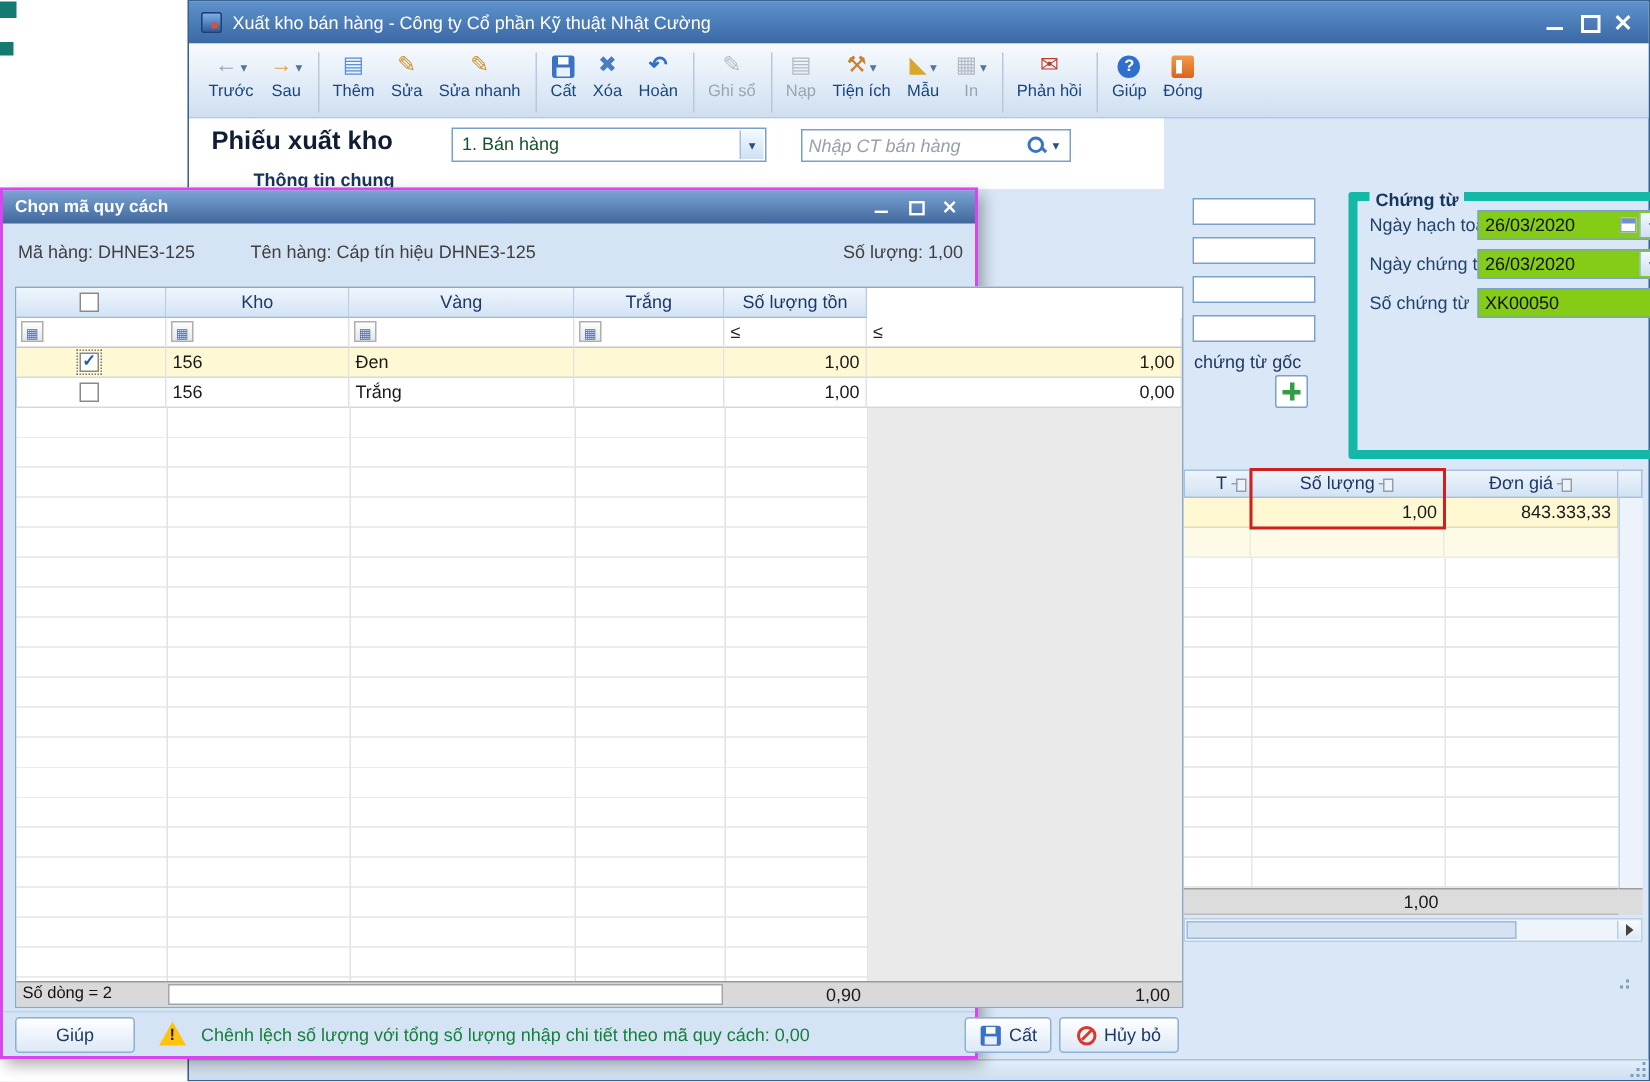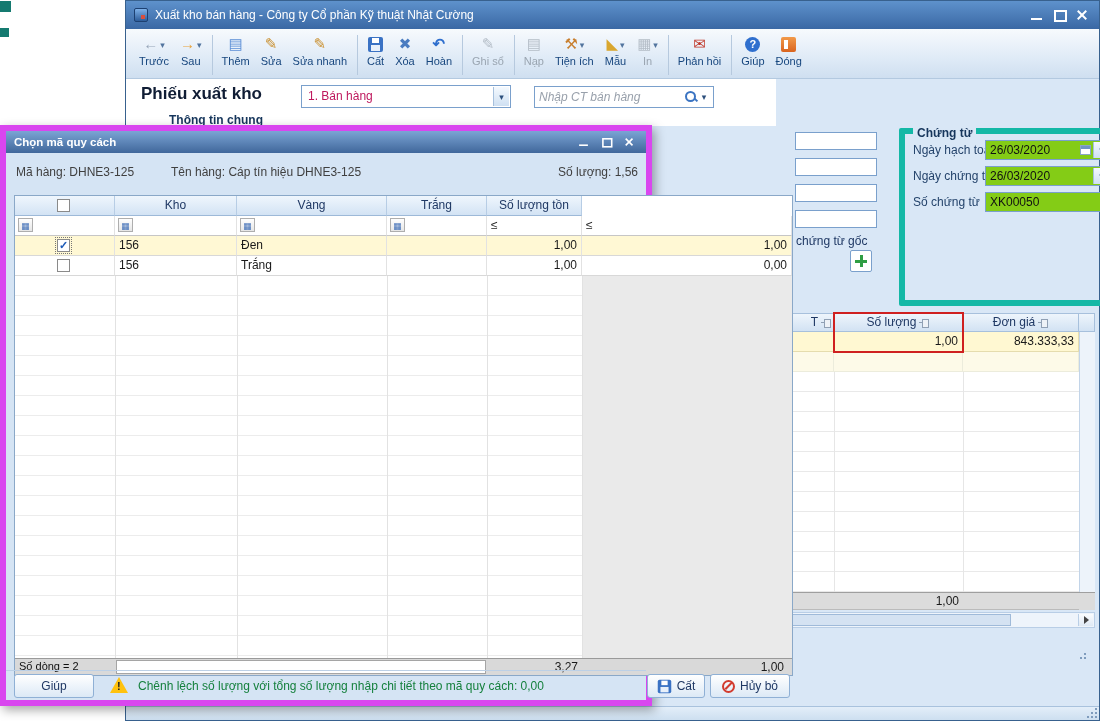--- a/index.html
+++ b/index.html
@@ -53,21 +53,21 @@
   .icon-floppy::after{content:"";position:absolute;bottom:1px;left:3px;width:9px;height:6px;background:#e8f0fa}
   .icon-exit{width:15px;height:15px;background:linear-gradient(#f29a4a,#d9641f);border-radius:2px;position:relative;display:inline-block}
   .icon-exit::before{content:"";position:absolute;left:3px;top:3px;width:4px;height:9px;background:#fff}
   .icon-help{display:inline-block;width:15px;height:15px;border-radius:50%;background:#2f6fce;color:#fff;
              font-weight:bold;font-size:11px;text-align:center;line-height:15px}
 
   
   .whitebg{position:absolute;left:0;top:78px;width:650px;height:47px;background:#fff}
   .page-title{position:absolute;left:15px;top:83px;font-size:17px;font-weight:bold;color:#101d35}
   .combo{position:absolute;left:175px;top:84px;width:210px;height:23px;background:#fff;border:1px solid #7aa0cc}
-  .combo-val{position:absolute;left:6px;top:3px;color:#be185d}
+  .combo-val{position:absolute;left:6px;top:3px;color:#14532d}
   .dd{position:absolute;top:1px;bottom:1px;right:1px;width:16px;background:linear-gradient(#f4f9fe,#cfe0f2);
       border-left:1px solid #a6c0dd;display:flex;align-items:center;justify-content:center}
   .dd::after{content:"▾";font-size:9px;color:#2c4f7c}
   .search{position:absolute;left:408px;top:85px;width:180px;height:22px;background:#fff;border:1px solid #7aa0cc;
           display:flex;align-items:center;padding-right:3px}
   .search input{flex:1;min-width:0;border:0;outline:0;background:transparent;padding:0 4px;
                 font:italic 12px "Liberation Sans",sans-serif;color:#555}
   .search input::placeholder{color:#98a0ab;font-style:italic}
   .icon-search{width:14px;height:14px;position:relative;flex:0 0 auto}
   .icon-search::before{content:"";position:absolute;left:1px;top:1px;width:7px;height:7px;border:2px solid #3b74c2;border-radius:50%}
@@ -120,21 +120,21 @@
   .hl{position:absolute;left:707px;top:311px;width:131px;height:41px;border:2px solid #cf2020}
   .grip1{position:absolute;left:948px;top:646px;width:14px;height:14px}
   .grip1::before{content:"";position:absolute;right:2px;bottom:2px;width:2px;height:2px;background:#7f9cbd;
                  box-shadow:-4px 0 0 #7f9cbd,0 -4px 0 #7f9cbd}
   .bstrip{position:absolute;left:0;right:0;top:705px;height:14px;background:linear-gradient(#e3eef9,#cddff0);border-top:1px solid #a9c2dd}
   .bgrip{position:absolute;right:2px;bottom:2px;width:12px;height:12px}
   .bgrip::before{content:"";position:absolute;right:0;bottom:0;width:2px;height:2px;background:#7f9cbd;
                  box-shadow:-4px 0 0 #7f9cbd,-8px 0 0 #7f9cbd,0 -4px 0 #7f9cbd,-4px -4px 0 #7f9cbd,0 -8px 0 #7f9cbd}
 
   
-  #dlg{position:absolute;left:0;top:125px;width:652px;height:581px;background:#d5e4f4;border:6px solid #d946ef;
+  #dlg{position:absolute;left:0;top:125px;width:652px;height:581px;background:#d5e4f4;border:2px solid #d946ef;
        box-shadow:3px 4px 10px rgba(0,0,0,.35)}
   .dtitle{position:absolute;left:0;top:0;right:0;height:22px;background:linear-gradient(#7ba4d4,#40679b);
           display:flex;align-items:center;padding:0 8px}
   .dtitle-text{color:#fff;font-size:11.5px;font-weight:bold}
   .dinfo-t{position:absolute;top:34px;color:#404040}
   .dgrid{position:absolute;left:8px;top:64px;width:779px;height:481px;background:#fff;border:1px solid #8aa8c8}
   .dcell{position:absolute;height:20px;font-size:12px;line-height:19px;overflow:hidden;color:#1a1a1a;
          border-right:1px solid #e2e2e2;border-bottom:1px solid #d8d8d8}
   .dhead{background:linear-gradient(#eff6fd,#d3e3f4);border-right:1px solid #b7cde5;border-bottom:1px solid #9db9d8;
          text-align:center;color:#1f3864}
@@ -381,21 +381,21 @@
       <span class="dtitle-text">Chọn mã quy cách</span>
       <span class="wcs">
         <span class="wc sm wc-min"></span>
         <span class="wc sm wc-max"></span>
         <span class="wc sm wc-close"></span>
       </span>
     </div>
 
     <span class="dinfo-t" style="left:10px">Mã hàng: DHNE3-125</span>
     <span class="dinfo-t" style="left:165px">Tên hàng: Cáp tín hiệu DHNE3-125</span>
-    <span class="dinfo-t" style="right:8px">Số lượng: 1,56</span>
+    <span class="dinfo-t" style="right:8px">Số lượng: 1,00</span>
 
     <div class="dgrid">
 
       <div class="dcell dhead dc0" style="top:0;text-align:left">
         <span class="cbwrap"><span class="cb"></span></span>
       </div>
       <div class="dcell dhead dc1" style="top:0">Kho</div>
       <div class="dcell dhead dc2" style="top:0">Vàng</div>
       <div class="dcell dhead dc3" style="top:0">Trắng</div>
       <div class="dcell dhead dc4" style="top:0">Số lượng tồn</div>
@@ -429,21 +429,21 @@
       <div class="dvl" style="left:100px"></div>
       <div class="dvl" style="left:222px"></div>
       <div class="dvl" style="left:372px"></div>
       <div class="dvl" style="left:472px"></div>
       <div class="dvl" style="left:567px"></div>
       <div class="dgray"></div>
 
       <div class="dsum">
         <span class="scount">Số dòng = 2</span>
         <span class="sbox"></span>
-        <span class="ston">3,27</span>
+        <span class="ston">0,90</span>
         <span class="sxuat">1,00</span>
       </div>
     </div>
 
     <div class="dfoot">
       <div class="btn btn-help">
           <span>Giúp</span>
         </div>
       <div class="warn"></div>
       <div class="dmsg">Chênh lệch số lượng với tổng số lượng nhập chi tiết theo mã quy cách: 0,00</div>

